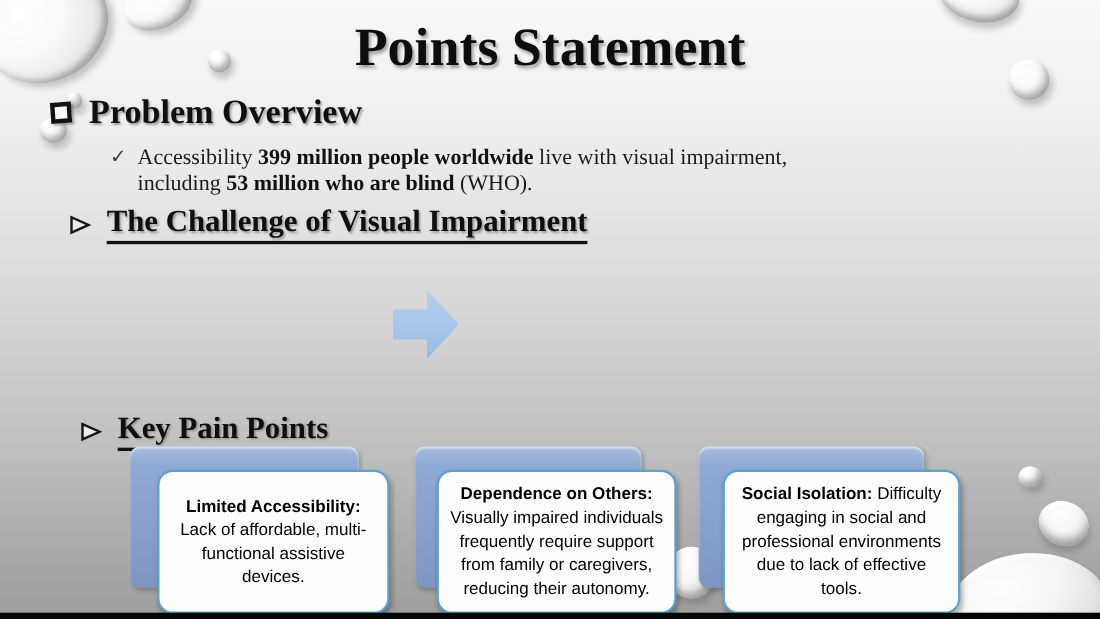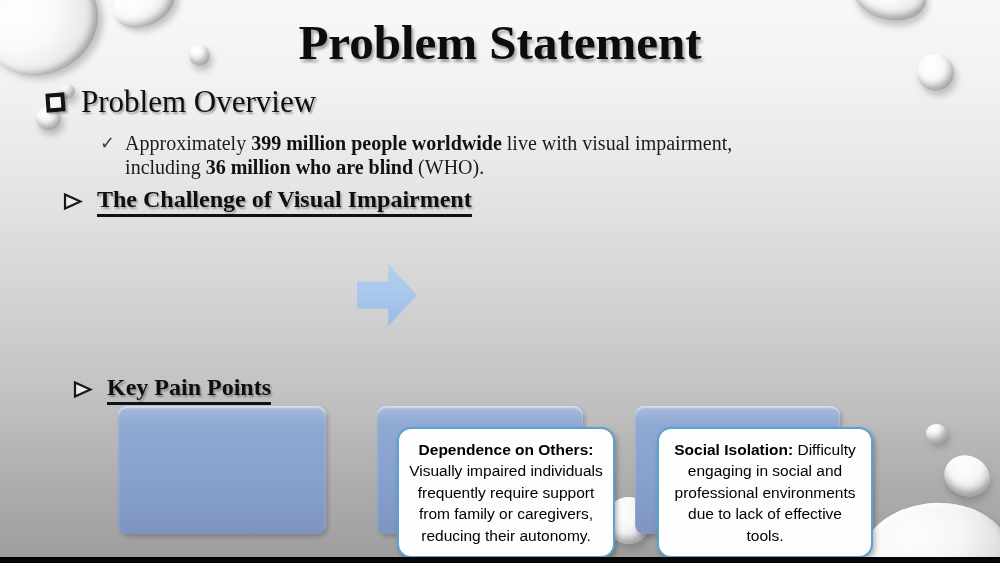--- a/index.html
+++ b/index.html
@@ -26,36 +26,36 @@
     text-shadow:2px 2.5px 3px rgba(0,0,0,0.35);
   }
   .overview-row {
     position:absolute; left:42px; top:84px; display:flex; align-items:center; z-index:2;
   }
   .square-bullet {
     width:19px; height:19px; border:4px solid #131313; margin:0 16px 0 4px;
     transform:rotate(-4deg); box-shadow:2px 2px 2px rgba(0,0,0,0.3); background:rgba(255,255,255,0.5);
   }
   .overview-heading {
-    font-family:"Liberation Serif", serif; font-weight:normal; font-size:31px; color:#0f0f0f;
+    font-family:"Liberation Serif", serif; font-weight:bold; font-size:31px; color:#0f0f0f;
     text-shadow:1.5px 2px 2px rgba(0,0,0,0.35);
     text-align:center;
   }
   .check-row {
     position:absolute; left:100px; top:131px; width:660px; display:flex; z-index:2;
     font-family:"Liberation Serif", serif; font-size:20px; color:#1b1b1b; line-height:24px;
   }
   .check-glyph { font-family:"DejaVu Sans", sans-serif; font-size:18px; color:#3c3c3c; margin-right:10px; line-height:24px; }
   .check-text b { font-weight:bold; color:#111; }
   .sub-heading-row { position:absolute; display:flex; align-items:center; z-index:2; }
   .sub-heading-row.challenge { left:63px; top:186px; }
   .sub-heading-row.pain { left:63px; top:374px;padding-left:10px; }
   .arrowhead-bullet { margin-right:14px; flex:0 0 auto; }
   .sub-heading {
-    font-family:"Liberation Serif", serif; font-weight:bold; font-size:24px; color:#0f0f0f;
+    font-family:"Liberation Serif", serif; font-weight:bold; font-size:28px; color:#0f0f0f;
     border-bottom:3px solid #111; padding-bottom:1px;
     text-shadow:1.5px 1.5px 2px rgba(0,0,0,0.3);
   }
 
   
   .bluebox {
     position:absolute; z-index:2; border-radius:11px;
     background:#7e98c3; border:2px solid #92a9cd;
     box-shadow:inset 0 2px 3px rgba(255,255,255,0.4), inset 0 -3px 4px rgba(20,40,80,0.18), 2px 3px 4px rgba(0,0,0,0.18);
     display:flex; align-items:center; justify-content:center; text-align:center;
@@ -102,30 +102,30 @@
   <div class="drop" style="left:189px; top:45px; width:21px; height:21px;"></div>
   <div class="drop" style="left:60px; top:84px; width:15px; height:15px;"></div>
   <div class="drop" style="left:36px; top:107px; width:25px; height:23px;"></div>
   <div class="drop" style="left:853px; top:-30px; width:74px; height:50px; transform:rotate(12deg);"></div>
   <div class="drop" style="left:917px; top:54px; width:37px; height:37px;"></div>
   <div class="drop" style="left:606px; top:497px; width:45px; height:47px;"></div>
   <div class="drop" style="left:926px; top:424px; width:21px; height:19px;"></div>
   <div class="drop" style="left:944px; top:456px; width:46px; height:40px; transform:rotate(22deg);"></div>
   <div class="drop bean" style="left:858px; top:503px; width:152px; height:96px; transform:rotate(-8deg);"></div>
 
-  <div class="title">Problem Statement</div>
+  <div class="title">Points Statement</div>
 
   <div class="overview-row">
     <span class="square-bullet"></span>
     <span class="overview-heading">Problem Overview</span>
   </div>
 
   <div class="check-row">
     <span class="check-glyph">✓</span>
-    <span class="check-text"><span>Approximately </span><b>399 million people worldwide</b><span> live with visual impairment, including </span><b>36 million who are blind</b><span> (WHO).</span></span>
+    <span class="check-text"><span>Accessibility </span><b>399 million people worldwide</b><span> live with visual impairment, including </span><b>53 million who are blind</b><span> (WHO).</span></span>
   </div>
 
   <div class="sub-heading-row challenge">
     <svg class="arrowhead-bullet" width="20" height="19" viewBox="0 0 20 19">
         <path d="M2 2.5 L17.5 9.5 L2 16.5 Z" fill="#ececec" stroke="#161616" stroke-width="2.2" stroke-linejoin="miter"></path>
       </svg>
     <span class="sub-heading">The Challenge of Visual Impairment</span>
   </div>
 
   <div class="block-arrow"></div>
@@ -134,20 +134,23 @@
     <svg class="arrowhead-bullet" width="20" height="19" viewBox="0 0 20 19">
         <path d="M2 2.5 L17.5 9.5 L2 16.5 Z" fill="#ececec" stroke="#161616" stroke-width="2.2" stroke-linejoin="miter"></path>
       </svg>
     <span class="sub-heading">Key Pain Points</span>
   </div>
 
   <div class="panel p1"></div>
   <div class="panel p2"></div>
   <div class="panel p3"></div>
 
+  <div class="card c1">
+    <span><b>Limited Accessibility:</b><span> Lack of affordable, multi-functional assistive devices.</span></span>
+  </div>
   <div class="card c2">
     <span><b>Dependence on Others:</b><span> Visually impaired individuals frequently require support from family or caregivers, reducing their autonomy.</span></span>
   </div>
   <div class="card c3">
     <span><b>Social Isolation:</b><span> Difficulty engaging in social and professional environments due to lack of effective tools.</span></span>
   </div>
 
   <div class="footer-bar"></div>
 </div>
 

